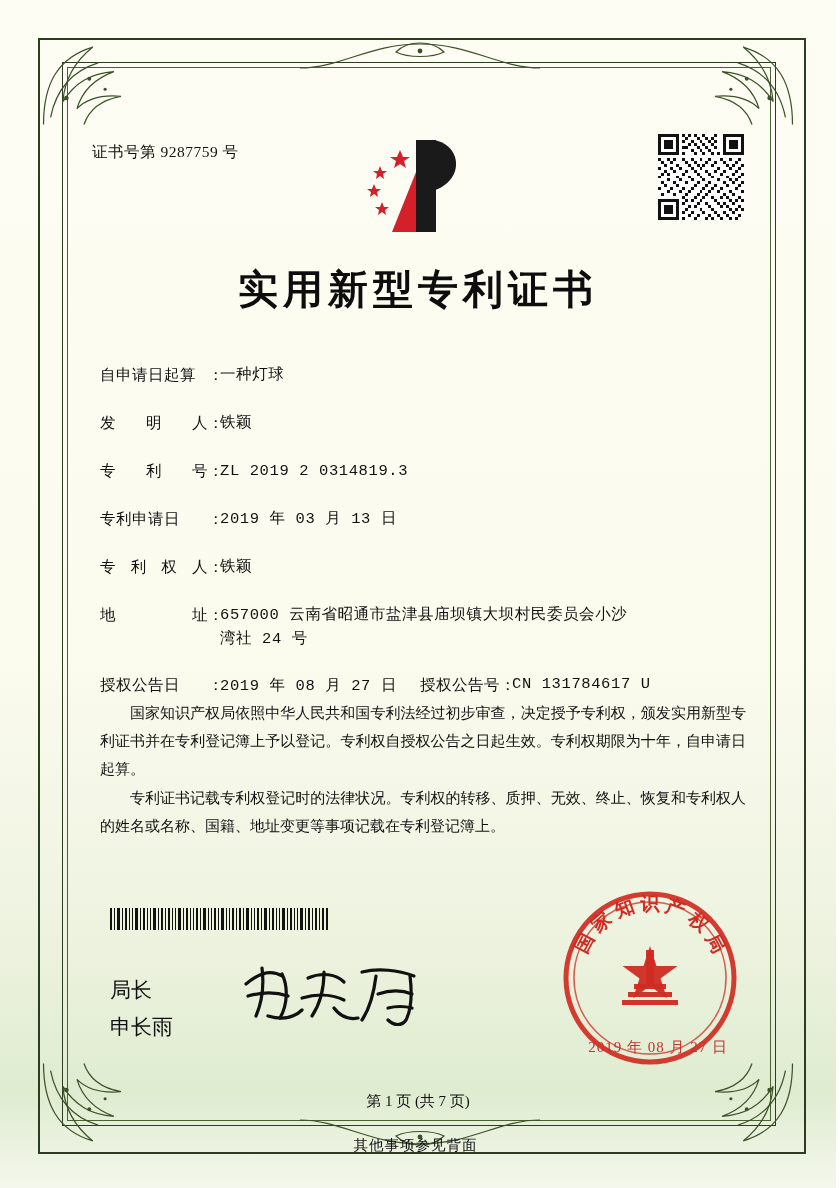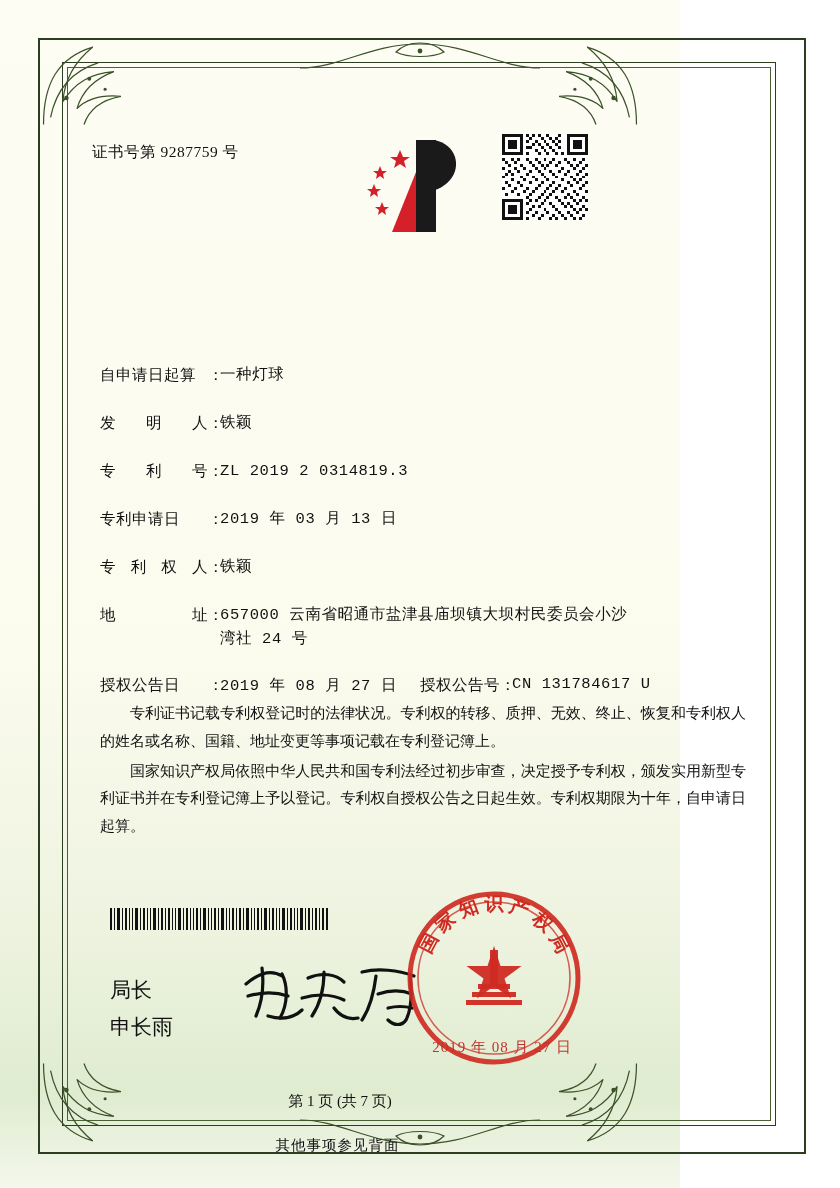--- a/index.html
+++ b/index.html
@@ -12,24 +12,25 @@
     height: 1188px;
     font-family: "Liberation Serif", serif;
     color: #1a1a1a;
     position: relative;
     overflow: hidden;
   }
 
   .certificate {
     position: absolute;
     left: 0; top: 0;
-    width: 680px;
+    width: 804px;
     height: 1188px;
     background:
       linear-gradient(to bottom, #fdfdf4 0%, #fbfbee 55%, #eef3e0 78%, #dfecd0 92%, #f4f7ec 100%);
+    padding-left: 32px;
   }
 
   
   .frame-outer {
     position: absolute;
     left: 38px; top: 38px;
     width: 764px;
     height: 1112px;
     border: 2px solid #2c3d22;
   }
@@ -500,20 +501,21 @@
           <rect x="12" y="28" width="1" height="1"></rect>
           <rect x="16" y="28" width="1" height="1"></rect>
           <rect x="18" y="28" width="1" height="1"></rect>
           <rect x="21" y="28" width="1" height="1"></rect>
           <rect x="24" y="28" width="1" height="1"></rect>
           <rect x="26" y="28" width="1" height="1"></rect>
       </g>
     </svg>
   </div>
 
+  <div class="title">实用新型专利证书</div>
 
   <div class="fields">
 
     <div class="field-row">
       <div class="field-label">自申请日起算</div>
       <div class="field-colon">：</div>
       <div class="field-value">一种灯球</div>
     </div>
 
     <div class="field-row">
@@ -574,22 +576,22 @@
       <div class="right">
         <div class="lbl2">授权公告号</div>
         <div class="field-colon">：</div>
         <div class="field-value">CN 131784617 U</div>
       </div>
     </div>
 
   </div>
 
   <div class="paragraphs">
+    <p>国家知识产权局依照中华人民共和国专利法经过初步审查，决定授予专利权，颁发实用新型专利证书并在专利登记簿上予以登记。专利权自授权公告之日起生效。专利权期限为十年，自申请日起算。</p>
     <p>专利证书记载专利权登记时的法律状况。专利权的转移、质押、无效、终止、恢复和专利权人的姓名或名称、国籍、地址变更等事项记载在专利登记簿上。</p>
-    <p>国家知识产权局依照中华人民共和国专利法经过初步审查，决定授予专利权，颁发实用新型专利证书并在专利登记簿上予以登记。专利权自授权公告之日起生效。专利权期限为十年，自申请日起算。</p>
   </div>
 
   <div class="barcode">
     <svg viewBox="0 0 218 22" shape-rendering="crispEdges">
       <g fill="#111111">
         <rect x="0" y="0" width="2" height="22"></rect>
           <rect x="4" y="0" width="1" height="22"></rect>
         <rect x="7" y="0" width="3" height="22"></rect>
           <rect x="12" y="0" width="1" height="22"></rect>
         <rect x="15" y="0" width="2" height="22"></rect>

